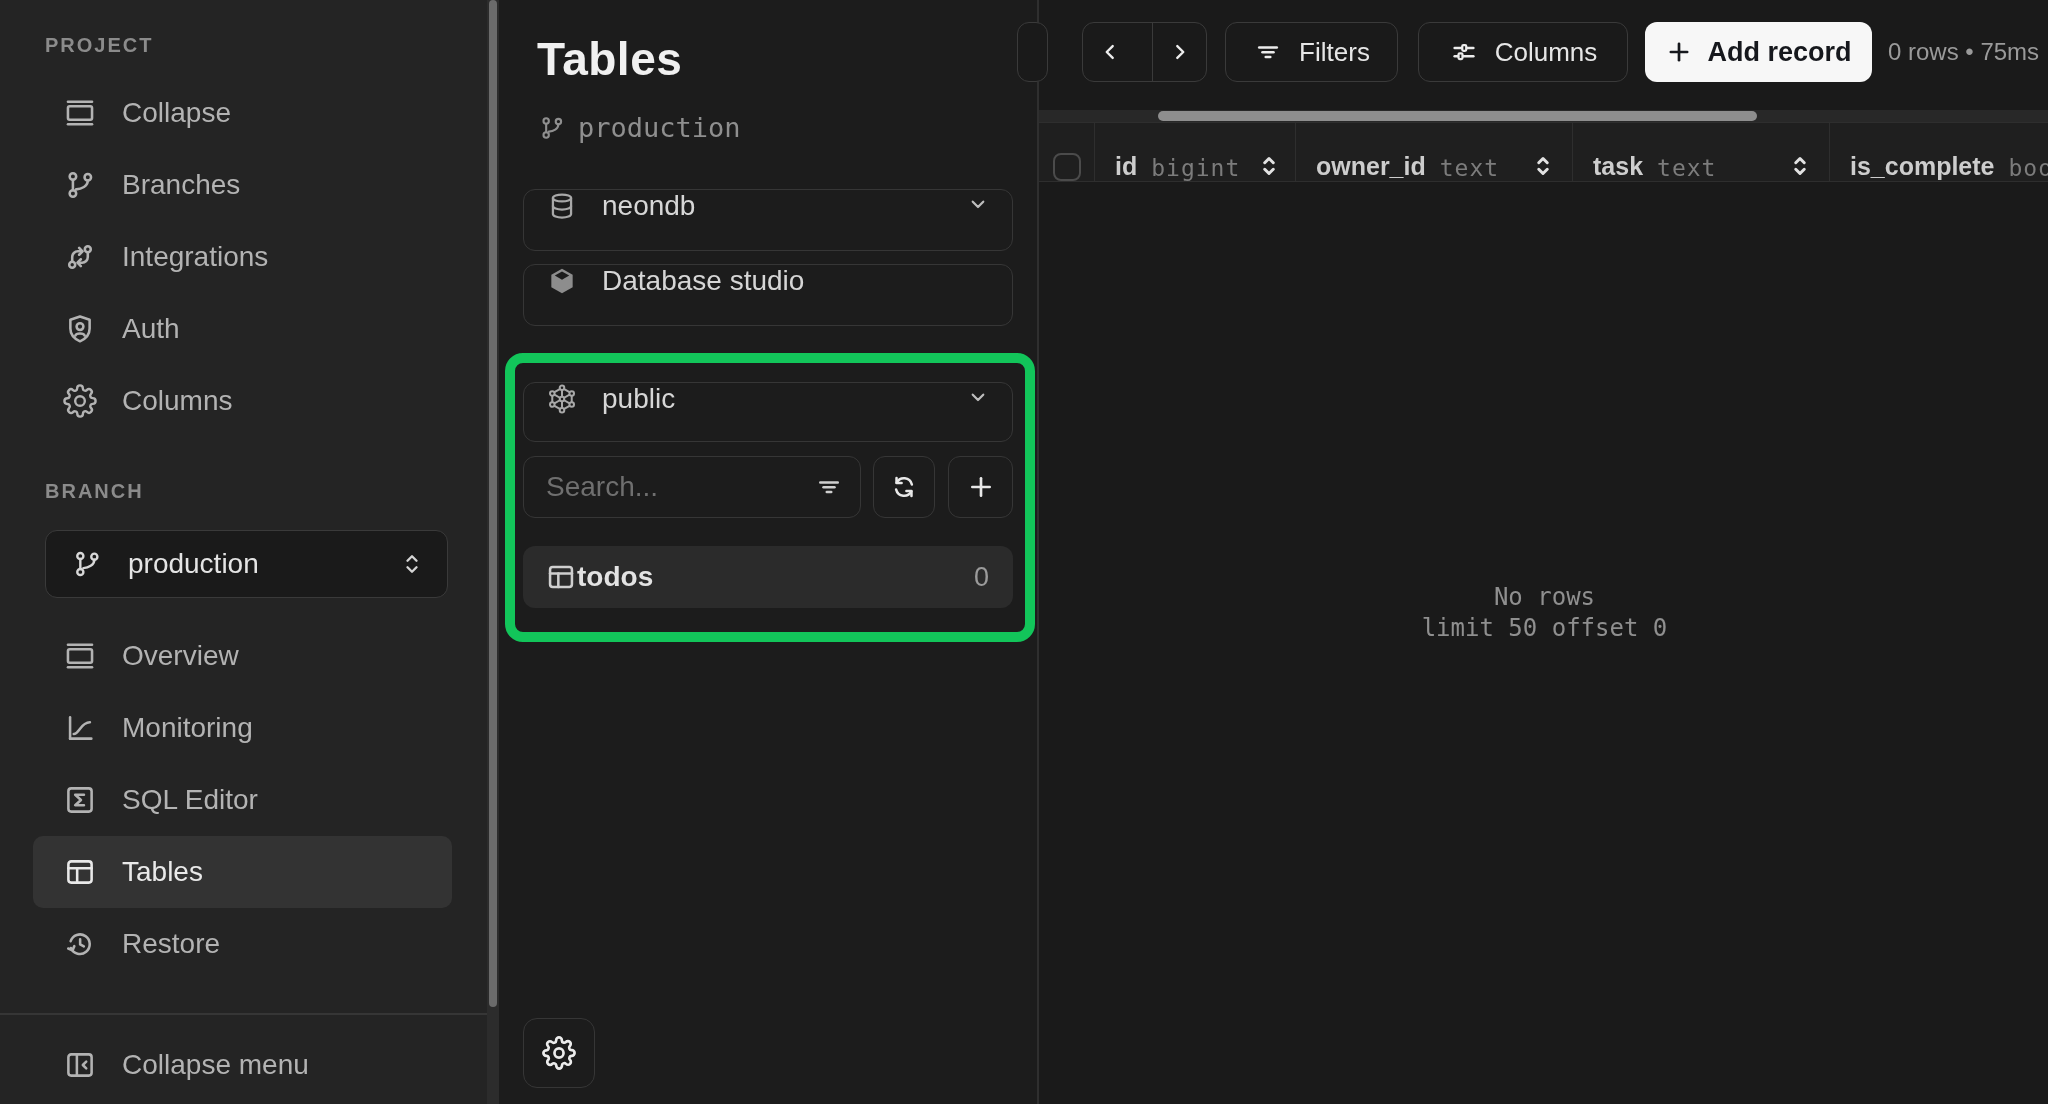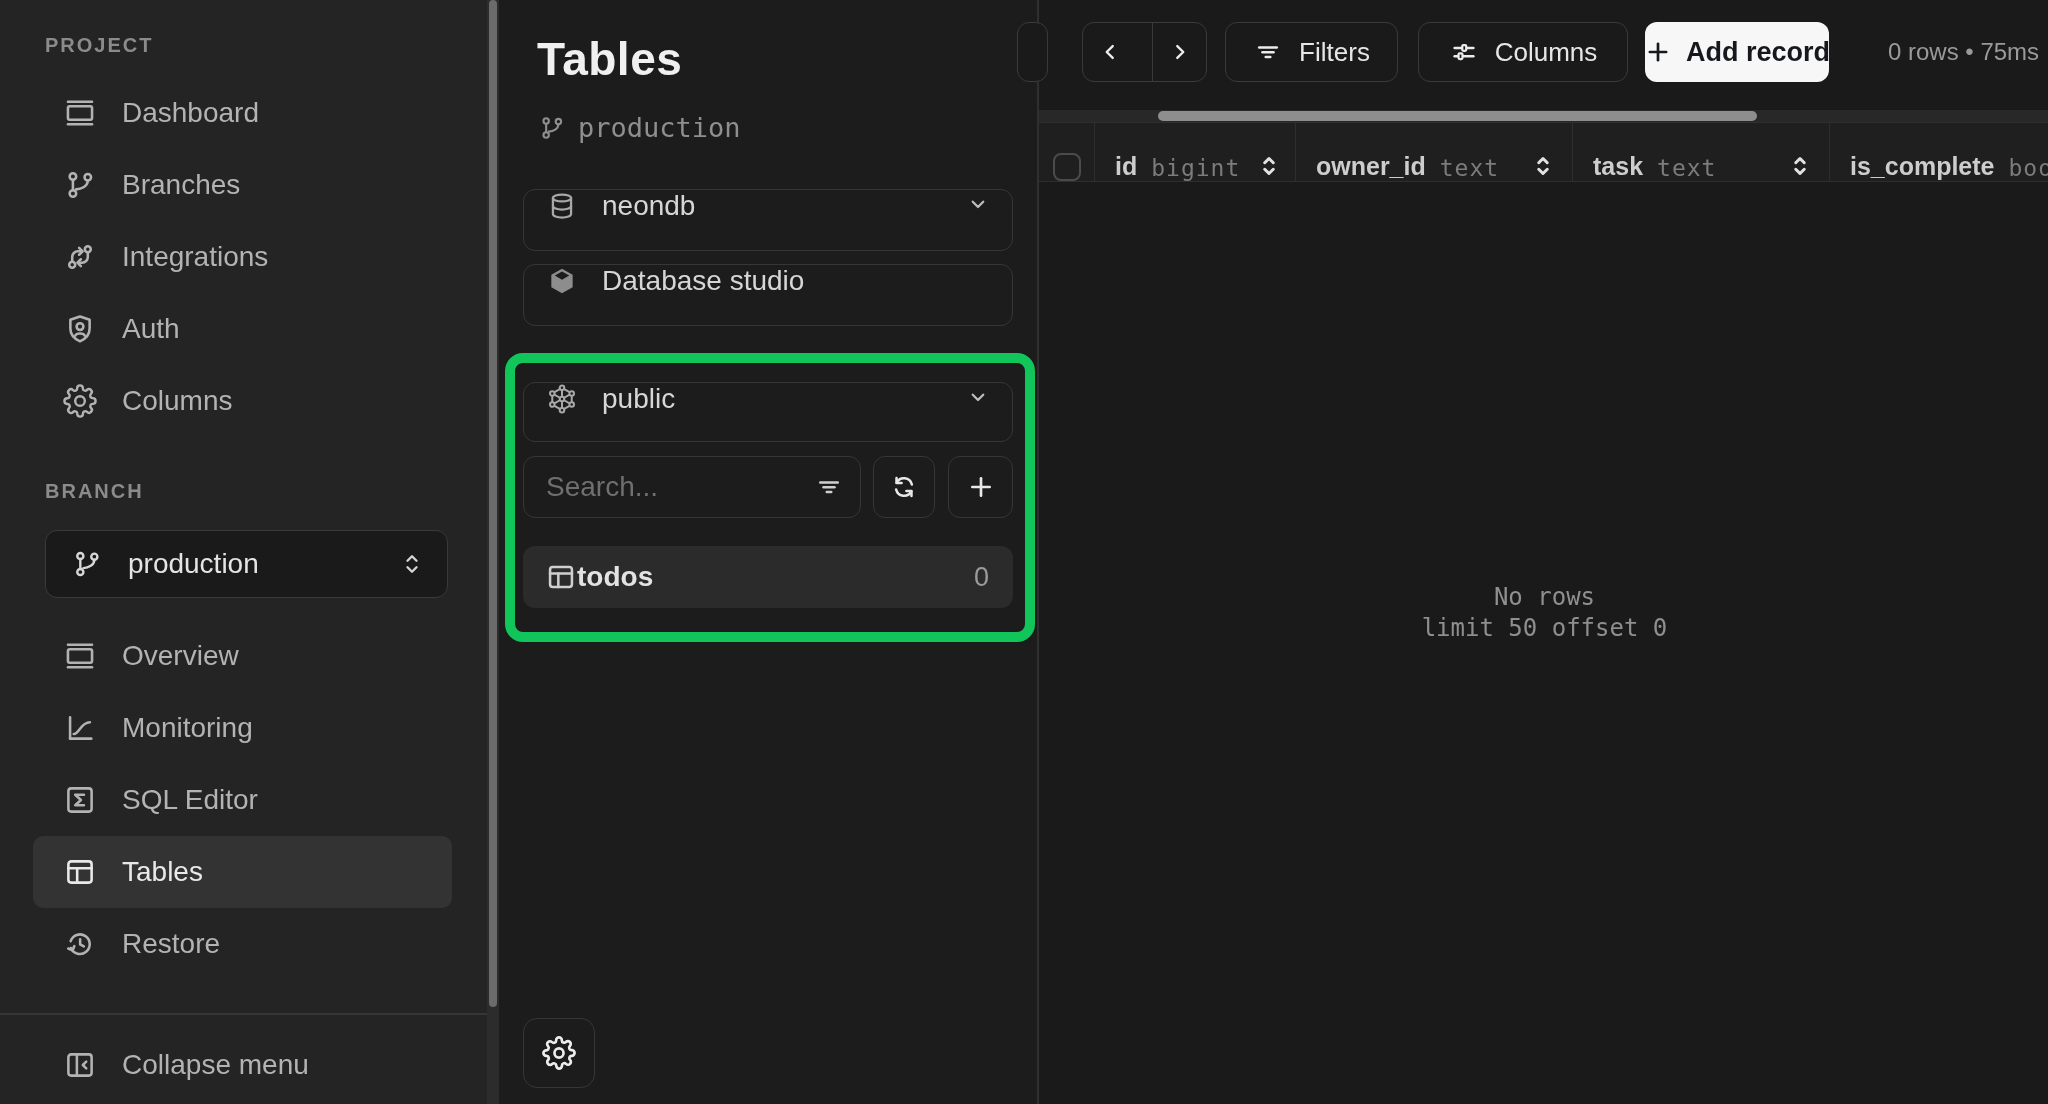--- a/index.html
+++ b/index.html
@@ -80,21 +80,21 @@
           color:#e6e6e6; font-size:26px; cursor:pointer; white-space:nowrap; }
   .tbtn .icn { width:30px; height:30px; color:#ececec; }
   .btn-cropped { left:-22px; width:31px; }
   .nav-group { left:43px; width:125px; padding:0; overflow:hidden; }
   .nav-half { width:50%; height:100%; display:flex; align-items:center; justify-content:center;
               color:#9a9a9a; cursor:pointer; }
   .nav-half + .nav-half { border-left:1px solid #3a3a3a; }
   .nav-half .icn { width:26px; height:26px; }
   .btn-filters { left:186px; width:173px; }
   .btn-columns { left:379px; width:210px; }
-  .btn-add { left:606px; width:184px; background:#f7f7f7; border:none; color:#16181d;
+  .btn-add { left:606px; width:227px; background:#f7f7f7; border:none; color:#16181d;
              font-weight:600; font-size:27px; gap:14px; }
   .btn-add .icn { width:28px; height:28px; color:#16181d; }
   .toolbar-stats { position:absolute; left:849px; top:38px; color:#9a9a9a; font-size:24px; white-space:nowrap; }
 
   .hscroll { position:absolute; left:0; top:110px; width:1011px; height:12px; background:#282828; }
   .hscroll .hthumb { position:absolute; left:119px; top:1px; width:599px; height:10px;
                      background:#8e8e8e; border-radius:5px; cursor:pointer; }
 
   .grid-header { position:absolute; left:0; top:122px; width:1011px; height:60px; background:#1f1f1f;
                  border-top:1px solid #2e2e2e; border-bottom:1px solid #2e2e2e; display:flex; overflow:hidden; }
@@ -123,21 +123,21 @@
 
     <div class="nav-block" style="top:77px;">
       <div class="nav-item">
         <span class="icn">
           <svg viewBox="0 0 24 24" fill="none" stroke="currentColor" stroke-width="1.8" stroke-linecap="round" stroke-linejoin="round">
               <path d="M3.5 4h17"></path>
               <path d="M3.5 20h17"></path>
               <rect x="3.5" y="7.2" width="17" height="9.6" rx="1.2"></rect>
             </svg>
         </span>
-        <span>Dashboard</span>
+        <span>Collapse</span>
       </div>
       <div class="nav-item">
         <span class="icn">
           <svg viewBox="0 0 24 24" fill="none" stroke="currentColor" stroke-width="1.8" stroke-linecap="round" stroke-linejoin="round">
               <circle cx="7" cy="6" r="2.3"></circle>
               <circle cx="7" cy="18" r="2.3"></circle>
               <circle cx="17.5" cy="6.5" r="2.3"></circle>
               <path d="M7 8.3v7.4"></path>
               <path d="M17.5 8.8c0 4-4.5 6.1-8.2 6.3"></path>
             </svg>

